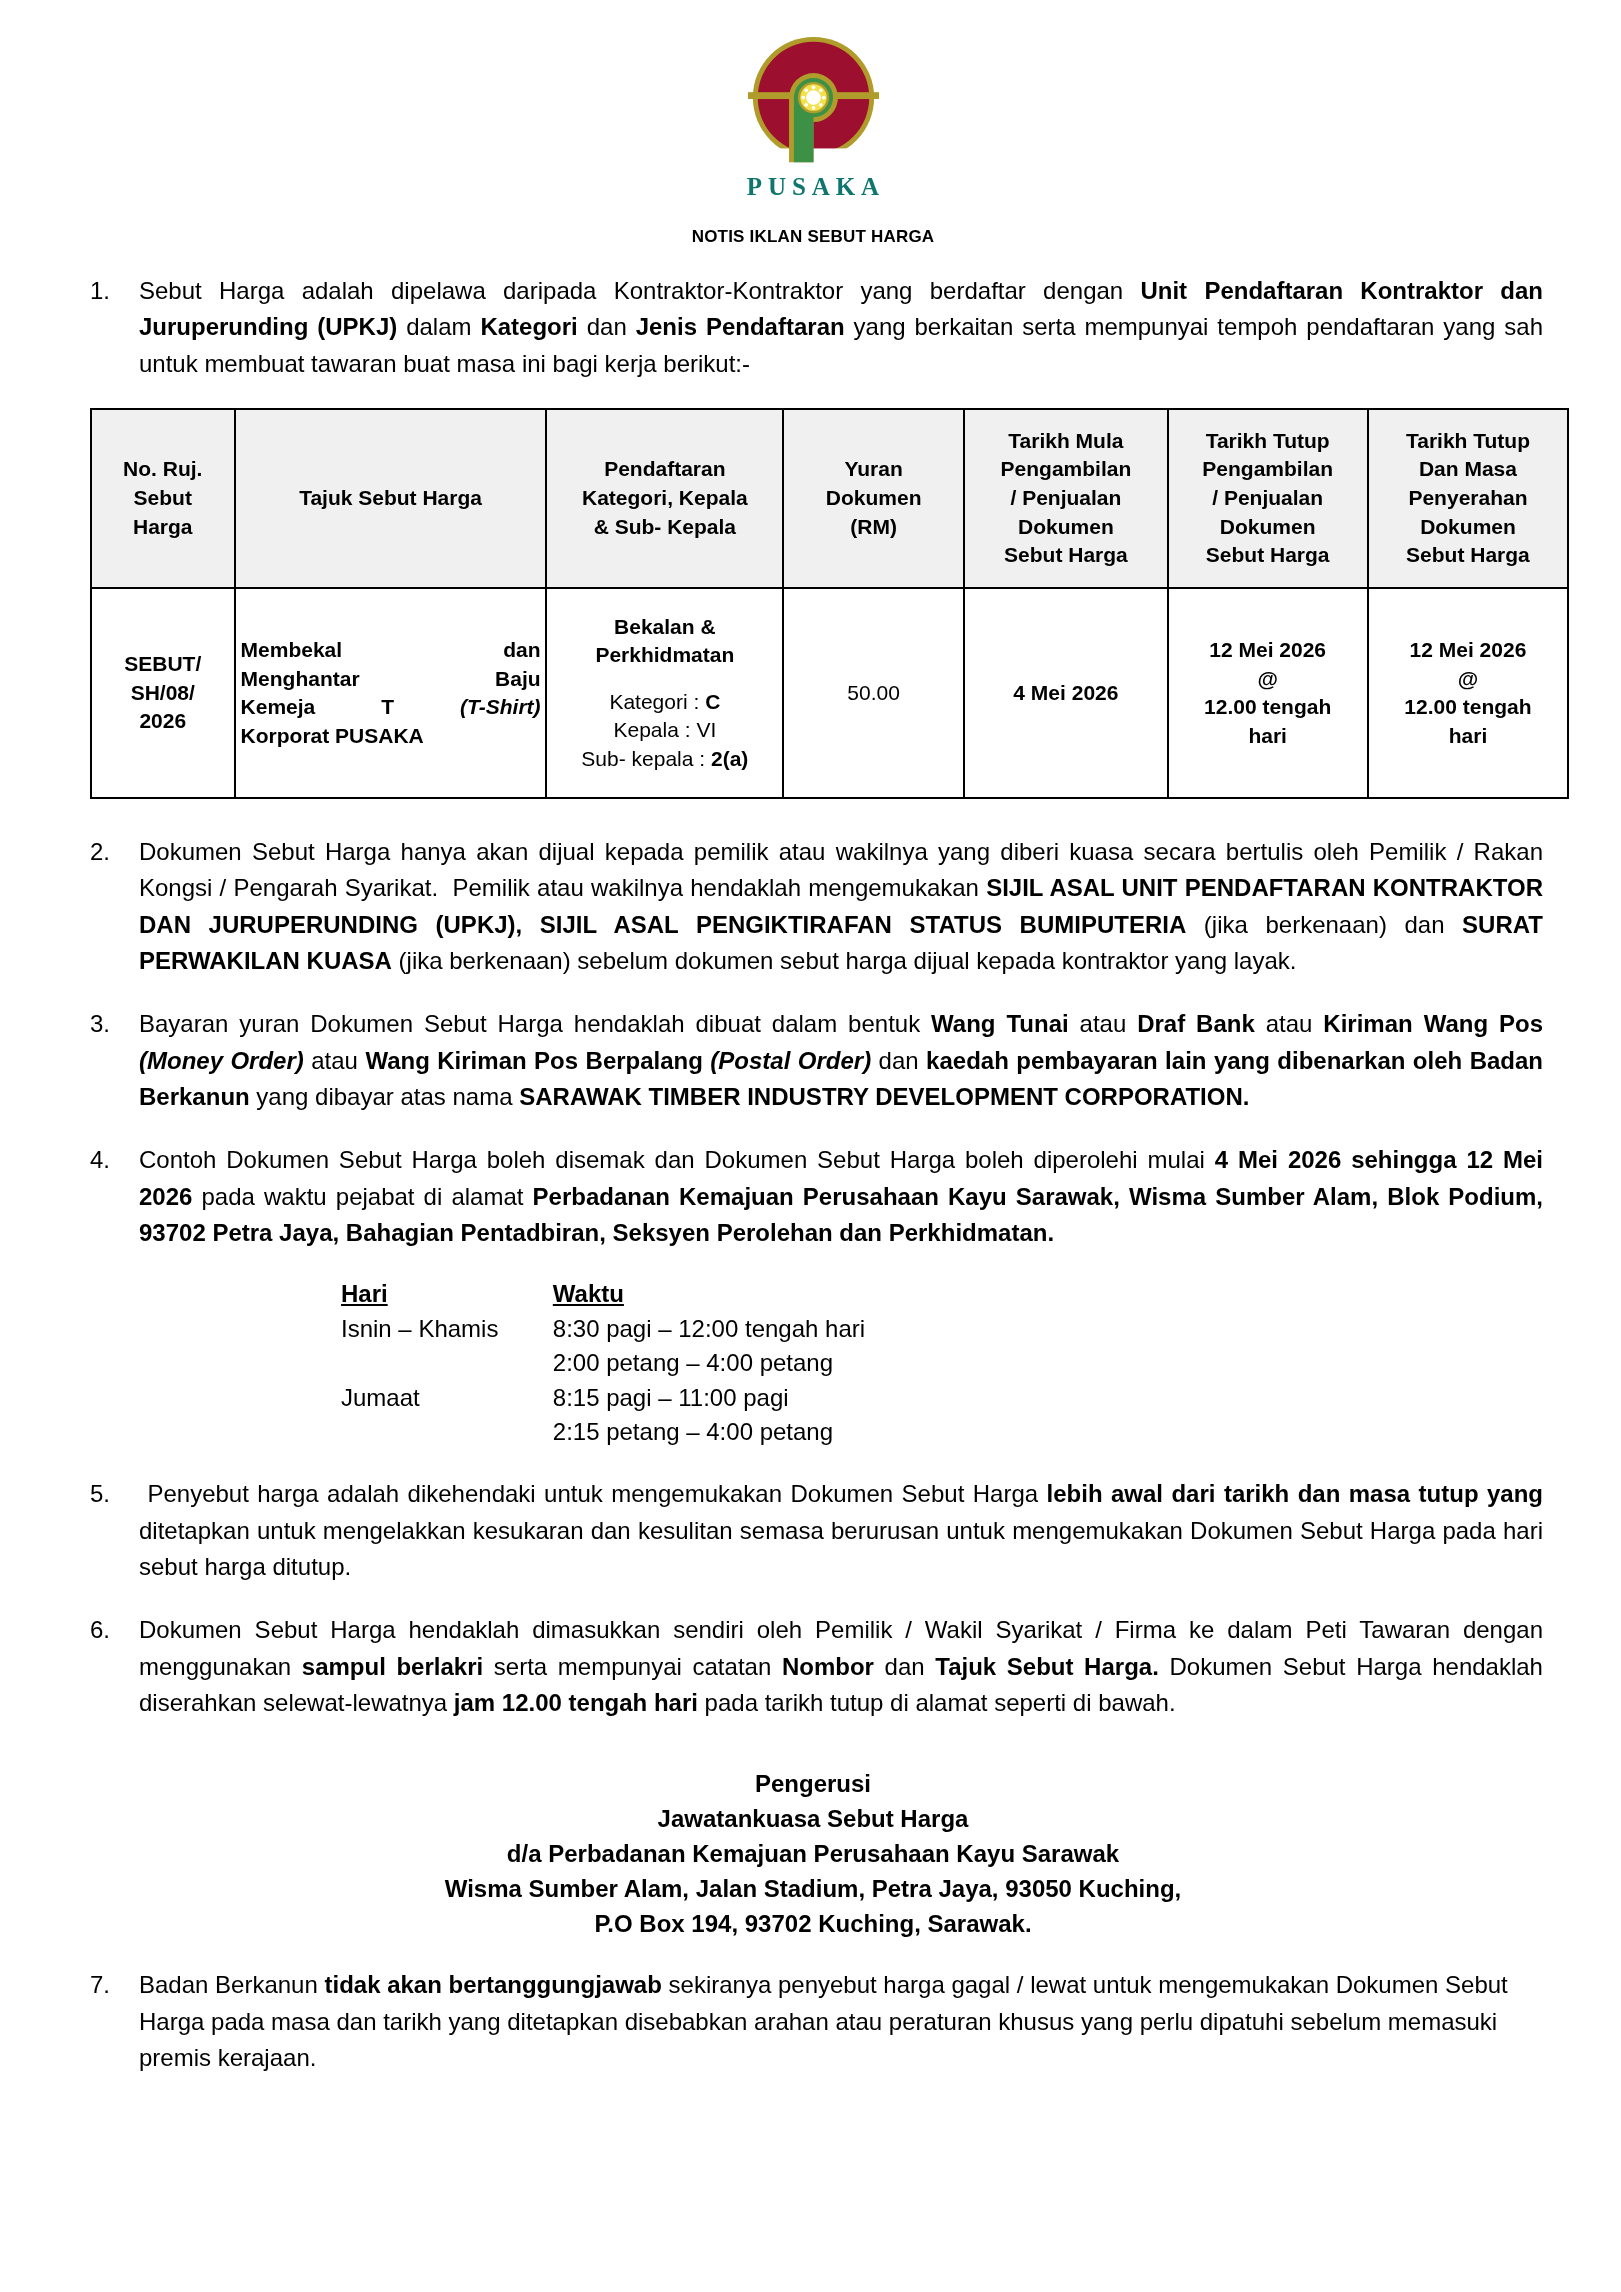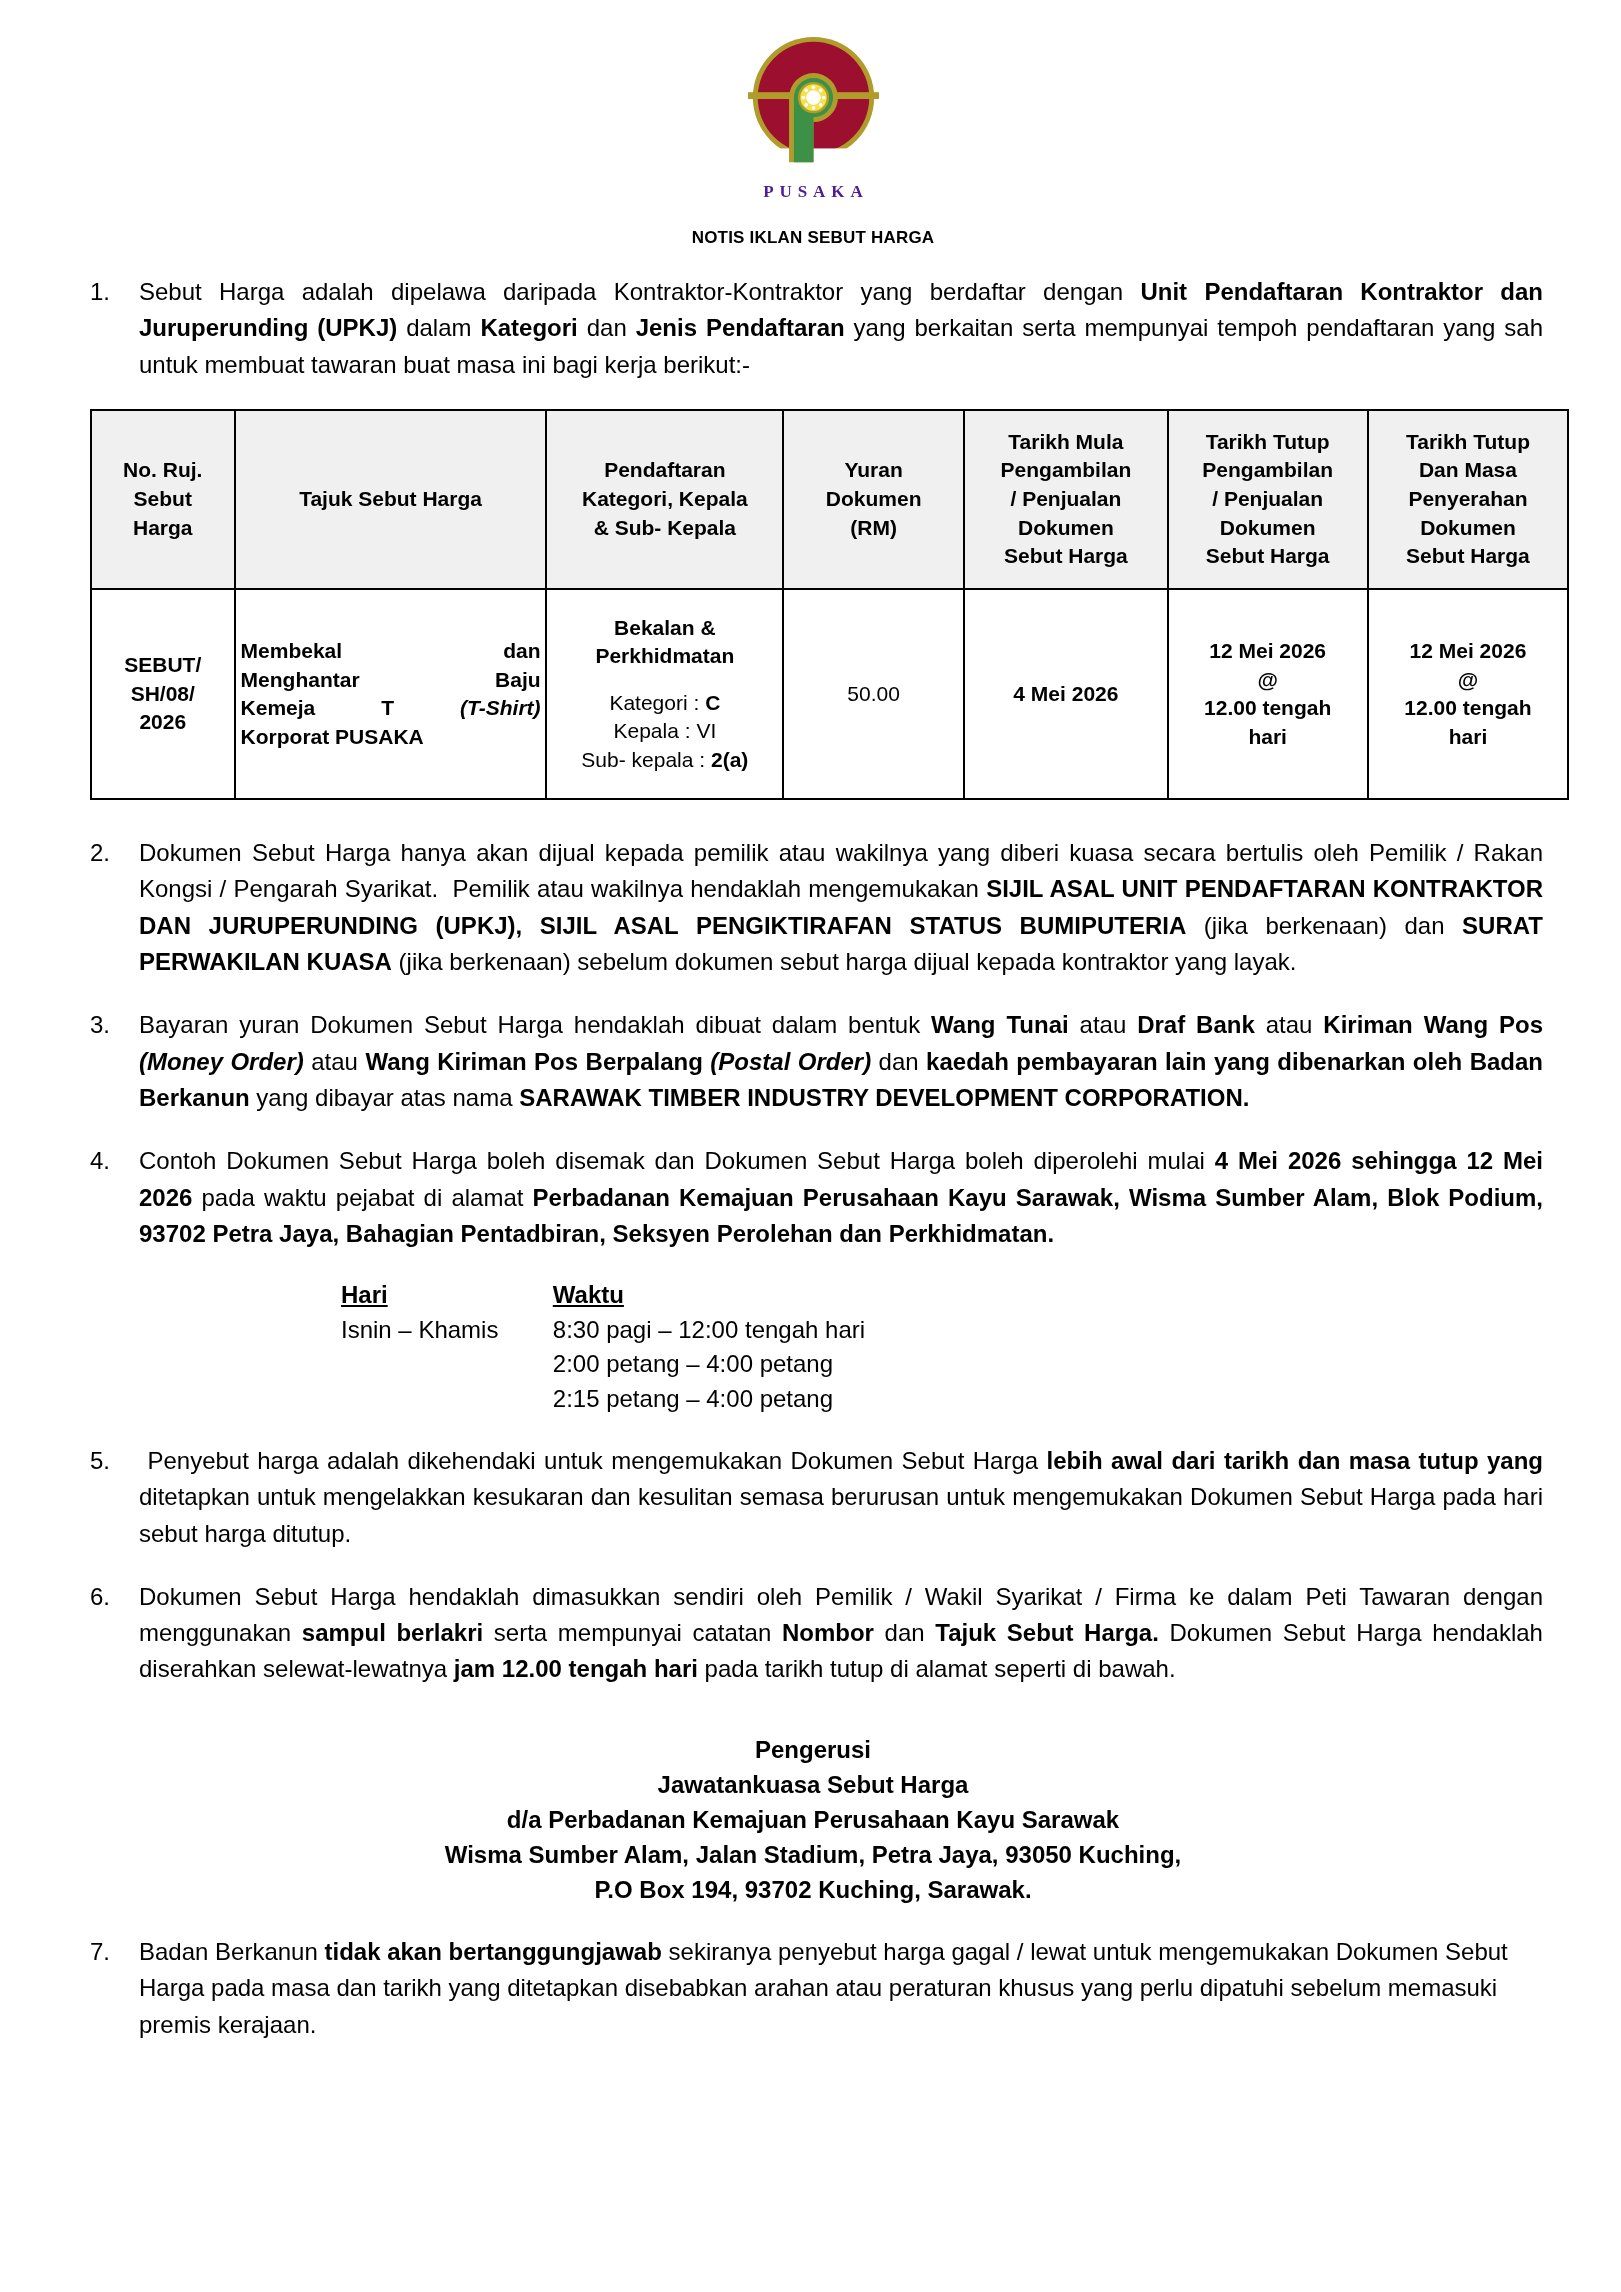--- a/index.html
+++ b/index.html
@@ -34,25 +34,25 @@
     justify-content: center;
     align-items: flex-start;
     padding-top: 33px;
   }
   .logo {
     width: 149px;
     text-align: center;
   }
   .logo svg { display: block; margin: 0 auto; }
   .logo-word {
-    font-size: 17px;
+    font-size: 25px;
     font-weight: bold;
     letter-spacing: 5.9px;
-    color: #4c1d95;
-    margin-top: 14px;
+    color: #0f766e;
+    margin-top: 5px;
     padding-left: 5.9px;
     font-family: "Liberation Serif", serif;
   }
 
   
   .doc-title {
     text-align: center;
     font-size: 17px;
     font-weight: bold;
     margin-top: 25.5px;
@@ -316,20 +316,24 @@
           </tr>
           <tr>
             <td class="day">Isnin – Khamis</td>
             <td>8:30 pagi – 12:00 tengah hari</td>
           </tr>
           <tr>
             <td class="day"></td>
             <td>2:00 petang – 4:00 petang</td>
           </tr>
           <tr>
+            <td class="day">Jumaat</td>
+            <td>8:15 pagi – 11:00 pagi</td>
+          </tr>
+          <tr>
             <td class="day"></td>
             <td>2:15 petang – 4:00 petang</td>
           </tr>
         </tbody>
       </table>
     </div>
 
     <div class="clause">
       <div class="num">5.</div>
       <div class="body">&nbsp;Penyebut harga adalah dikehendaki untuk mengemukakan Dokumen Sebut Harga <b>lebih awal dari tarikh dan masa tutup yang</b> ditetapkan untuk mengelakkan kesukaran dan kesulitan semasa berurusan untuk mengemukakan Dokumen Sebut Harga pada hari sebut harga ditutup.</div>

